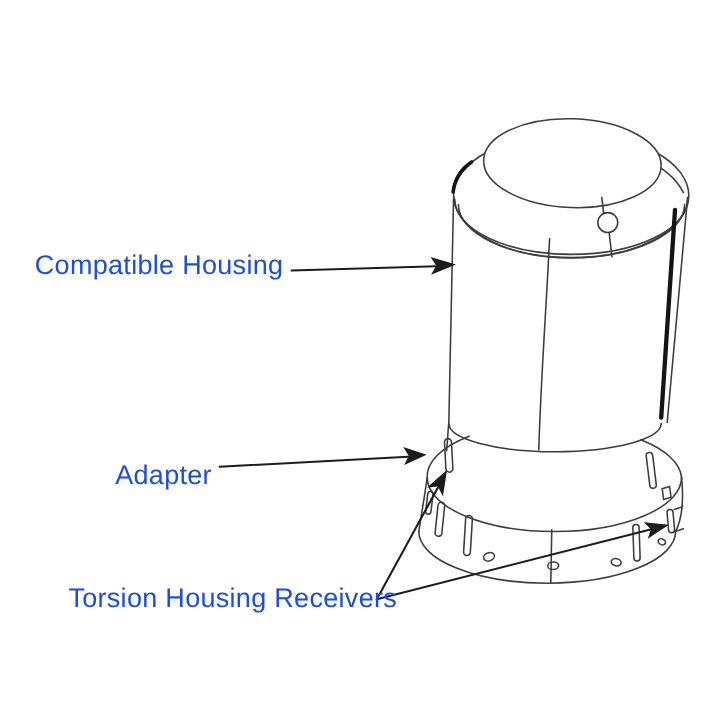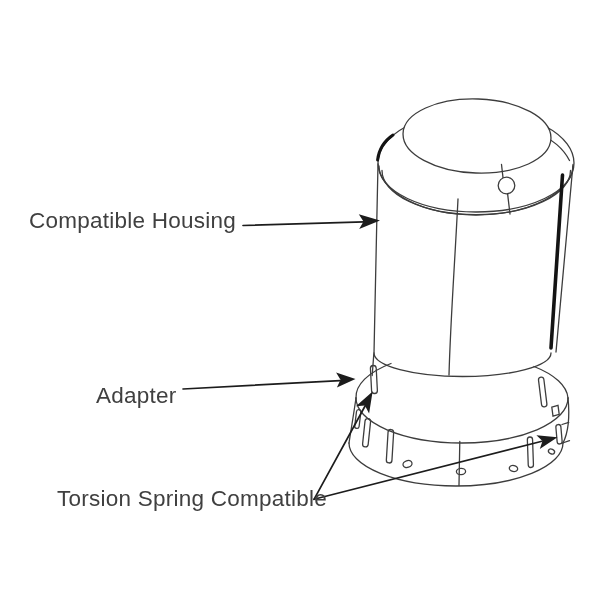--- a/index.html
+++ b/index.html
@@ -9,21 +9,21 @@
     background:#ffffff;
     overflow:hidden;
     font-family:"Liberation Sans", sans-serif;
   }
   .drawing{position:absolute;left:0;top:0;}
   .label{
     position:absolute;
     font-size:22.5px;
     line-height:1.05;
     letter-spacing:.25px;
-    color:#404040;
+    color:#1d4ed8;
     white-space:nowrap;
     font-weight:500;
   }
   .lbl-housing{left:29px;top:209px;}
   .lbl-adapter{left:96px;top:374px;margin-top:10px;}
   .lbl-receivers{left:57px;top:487px;}
 </style>
 </head>
 <body>
 
@@ -103,14 +103,14 @@
 
       <path d="M 314,499.3 L 542,441.2"></path>
       <polygon points="557.5,437.2 539.8,448.9 542.5,441.0 536.4,435.3" fill="#1c1c1c" stroke="none"></polygon>
     </g>
   </svg>
 
   <div class="label lbl-housing">Compatible Housing</div>
 
   <div class="label lbl-adapter">Adapter</div>
 
-  <div class="label lbl-receivers">Torsion Spring Compatible</div>
+  <div class="label lbl-receivers">Torsion Housing Receivers</div>
 </div>
 
 </body></html>

